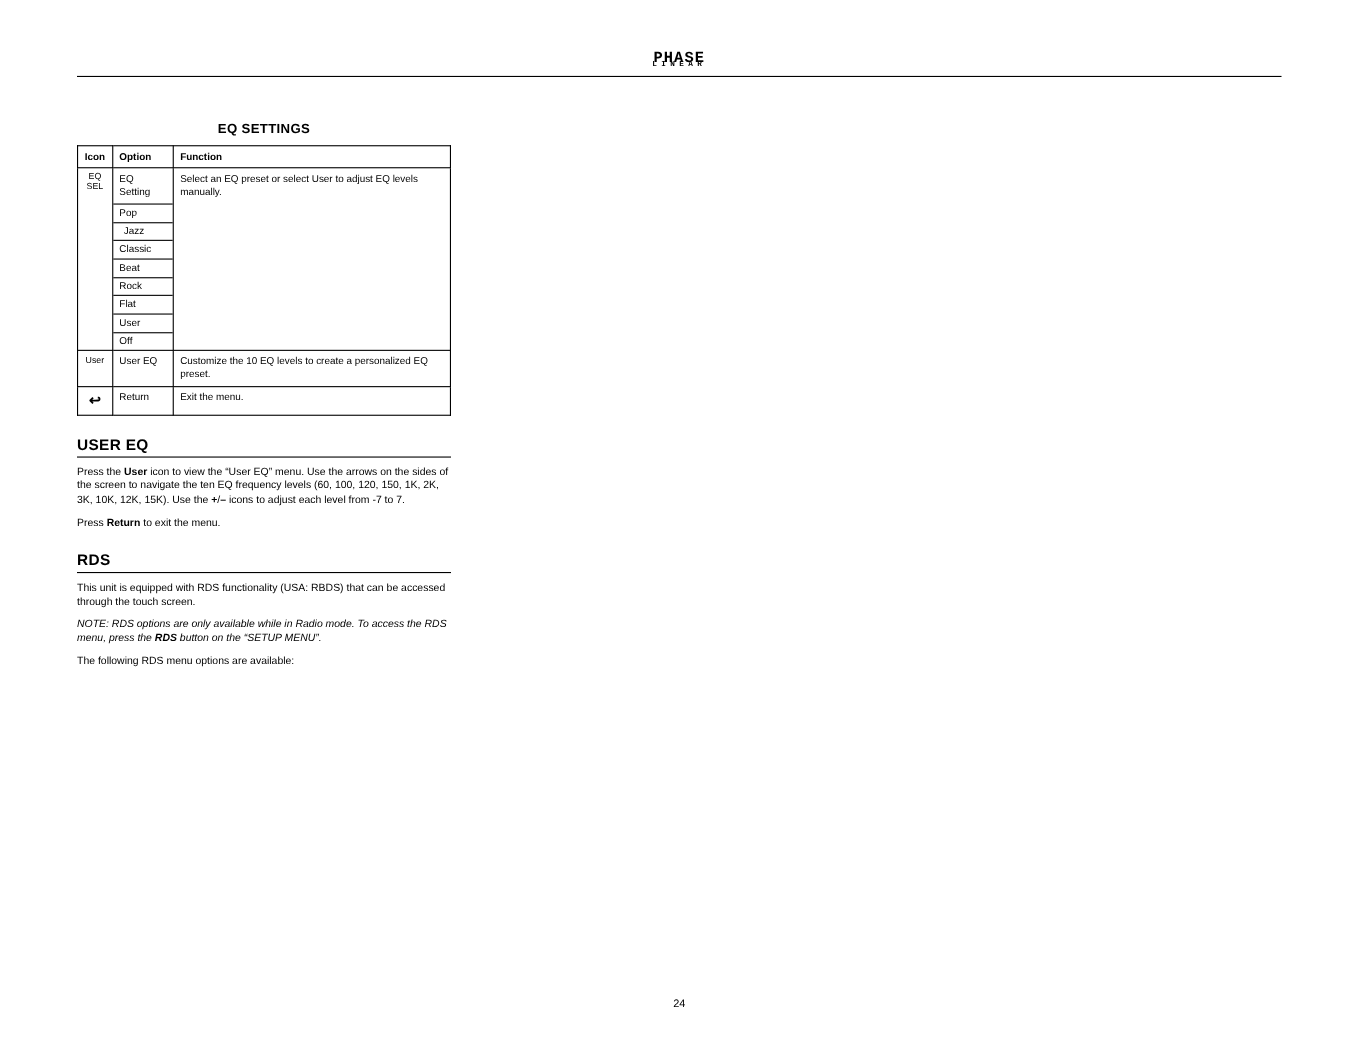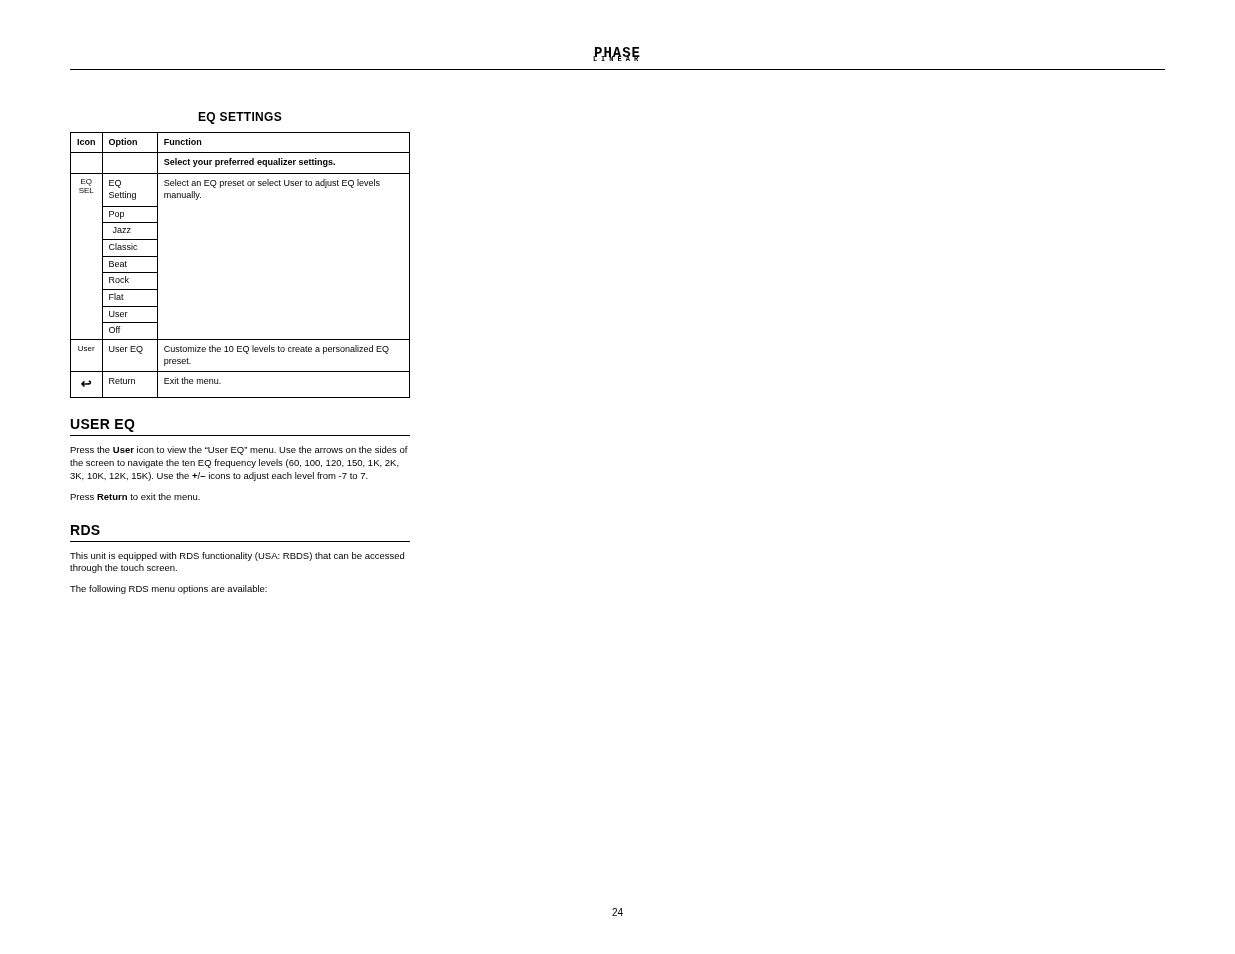--- a/index.html
+++ b/index.html
@@ -85,28 +85,20 @@
 
     <div class="section-title">EQ SETTINGS</div>
 
     <table class="eq">
       <tbody>
           <tr>
         <th>Icon</th>
         <th>Option</th>
         <th>Function</th>
       </tr>
-      <tr class="header2">
-        <td></td>
-        <td></td>
-        <td>
-          <span>Select your preferred</span>
-          <span>equalizer settings.</span>
-        </td>
-      </tr>
       <tr>
         <td style="text-align:center; font-size:8px; line-height:1.1;margin-left:32px;">
           <span>EQ</span><br>
           <span>SEL</span>
         </td>
         <td style="padding:0;">
           <div style="padding:4px 6px; border-bottom:1px solid #000;">EQ Setting</div>
           <div style="padding:2px 6px; border-bottom:1px solid #000;">Pop</div>
           <div style="padding:2px 10px; border-bottom:1px solid #000;">Jazz</div>
           <div style="padding:2px 6px; border-bottom:1px solid #000;">Classic</div>
@@ -145,19 +137,22 @@
     <div class="h2">USER EQ</div>
     <p class="para">
       <span>Press the </span><b>User</b><span> icon to view the “User EQ” menu. Use the arrows on the sides of the screen to navigate the ten EQ frequency levels (60, 100, 120, 150, 1K, 2K, 3K, 10K, 12K, 15K). Use the </span><b>+</b><span>/</span><b>–</b><span> icons to adjust each level from -7 to 7.</span>
     </p>
     <p class="para">
       <span>Press </span><b>Return</b><span> to exit the menu.</span>
     </p>
 
     <div class="h2">RDS</div>
     <p class="para">This unit is equipped with RDS functionality (USA: RBDS) that can be accessed through the touch screen.</p>
+    <p class="para">
+      <i><span>NOTE: RDS options are only available while in Radio mode. To access the RDS menu, press the </span><b>RDS</b><span> button on the “SETUP MENU”.</span></i>
+    </p>
     <p class="para">The following RDS menu options are available:</p>
   </div>
 
   <div class="col-right"></div>
 </div>
 
 <div class="pagenum">24</div>
 
 </body></html>

